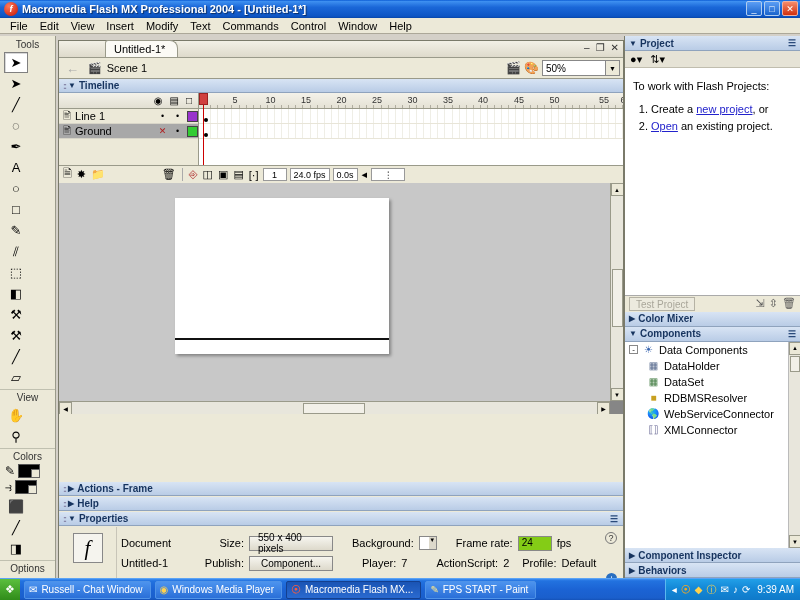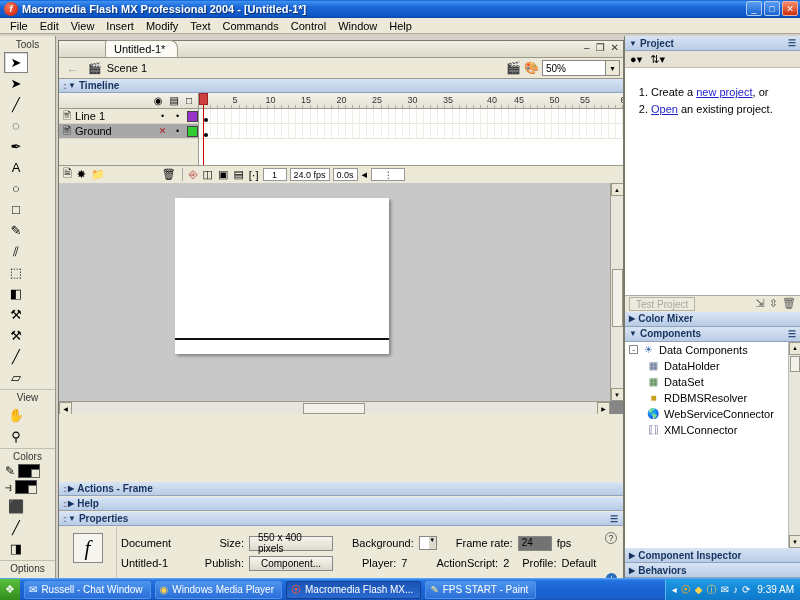--- a/index.html
+++ b/index.html
@@ -189,21 +189,21 @@
     font-family:"Liberation Serif",serif; font-style:italic; font-size:21px;
   }
   #propfields { flex:1; padding:6px 0 0 4px; }
   .prow { display:flex; align-items:center; height:20px; gap:5px; font-size:11px; }
   .plabel { text-align:right; }
   .pbtn {
     border:1px solid #888; background:linear-gradient(to bottom,#f6f5ef,#ddd9cb);
     height:15px; display:flex; align-items:center; justify-content:center;
     padding:0 8px; font-size:10px;
   }
-  .pinput { border:1px solid #888; background:#737373; height:15px; width:34px; text-align:left; padding-left:3px; font-size:10px; }
+  .pinput { border:1px solid #888; background:#84cc16; height:15px; width:34px; text-align:left; padding-left:3px; font-size:10px; }
   .colorwell { width:18px; height:14px; border:1px solid #888; background:#fff; display:flex; }
   .colorwell .ca { margin-left:auto; width:7px; font-size:6px; text-align:center; background:#ddd9cb; }
   .help-q {
     position:absolute; right:6px; top:5px; width:12px; height:12px; border-radius:50%;
     border:1px solid #777; color:#333; font-size:9px; display:flex;
     align-items:center; justify-content:center;
   }
   .blue-dot {
     position:absolute; right:6px; bottom:5px; width:11px; height:11px; border-radius:50%;
     background:#2a6fc0; color:#fff; font-size:8px; display:flex;
@@ -404,24 +404,24 @@
 
       <div id="framepane">
         <div id="ruler">
             <div class="tick" style="left: 35.95px;">5</div>
             <div class="tick" style="left: 71.45px;">10</div>
             <div class="tick" style="left: 106.95px;">15</div>
             <div class="tick" style="left: 142.45px;">20</div>
             <div class="tick" style="left: 177.95px;">25</div>
             <div class="tick" style="left: 213.45px;">30</div>
             <div class="tick" style="left: 248.95px;">35</div>
-            <div class="tick" style="left: 293px; text-align: right;">40</div>
+            <div class="tick" style="left: 284px; text-align: right;">40</div>
             <div class="tick" style="left: 319.95px;">45</div>
             <div class="tick" style="left: 355.45px;">50</div>
-            <div class="tick" style="left: 386px;">55</div>
+            <div class="tick" style="left: 405px;">55</div>
             <div class="tick" style="left: 426.45px;">60</div>
             <div class="tickline" style="left: 4px;"></div>
             <div class="tickline" style="left: 11.1px;"></div>
             <div class="tickline" style="left: 18.2px;"></div>
             <div class="tickline" style="left: 25.3px;"></div>
             <div class="tickline" style="left: 32.4px;"></div>
             <div class="tickline" style="left: 39.5px;"></div>
             <div class="tickline" style="left: 46.6px;"></div>
             <div class="tickline" style="left: 53.7px;"></div>
             <div class="tickline" style="left: 60.8px;"></div>
@@ -711,20 +711,21 @@
     <span>Project</span>
     <span class="opts">☰</span>
   </div>
 
   <div id="projtoolbar">
     <span>●▾</span>
     <span>⇅▾</span>
   </div>
 
   <div id="projbody">
+    <div>To work with Flash Projects:</div>
     <ol>
       <li>
         <span>Create a </span><a href="#">new project</a><span>, or</span>
       </li>
       <li>
         <a href="#">Open</a><span> an existing project.</span>
       </li>
     </ol>
   </div>
 

